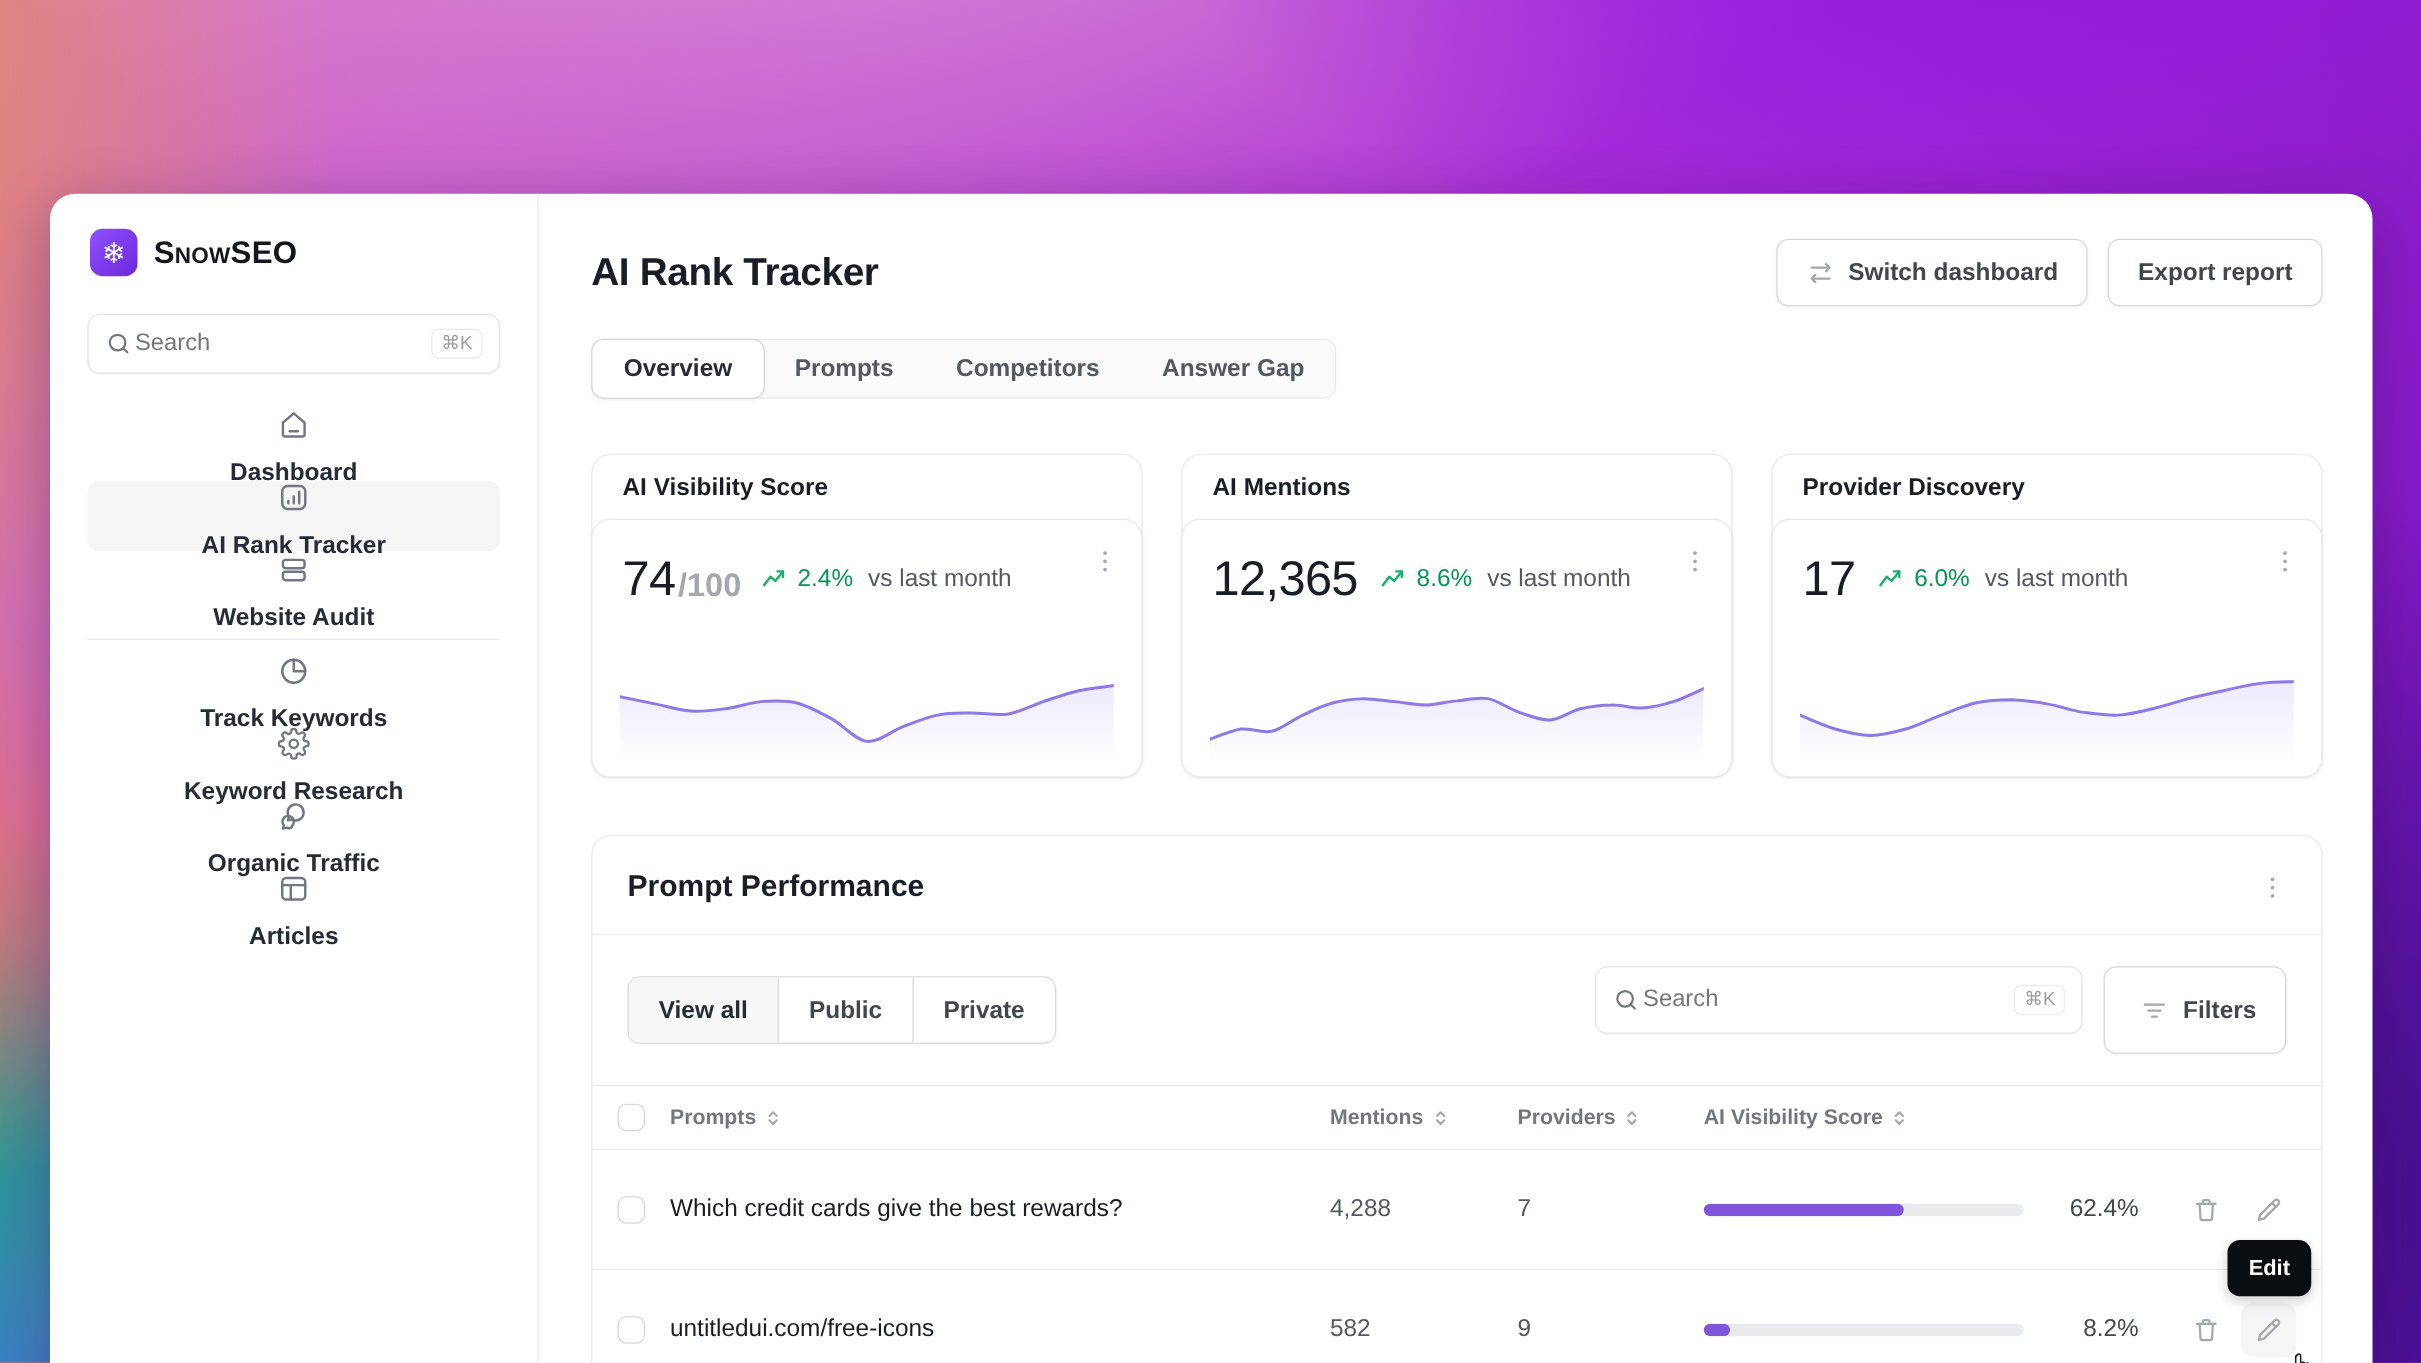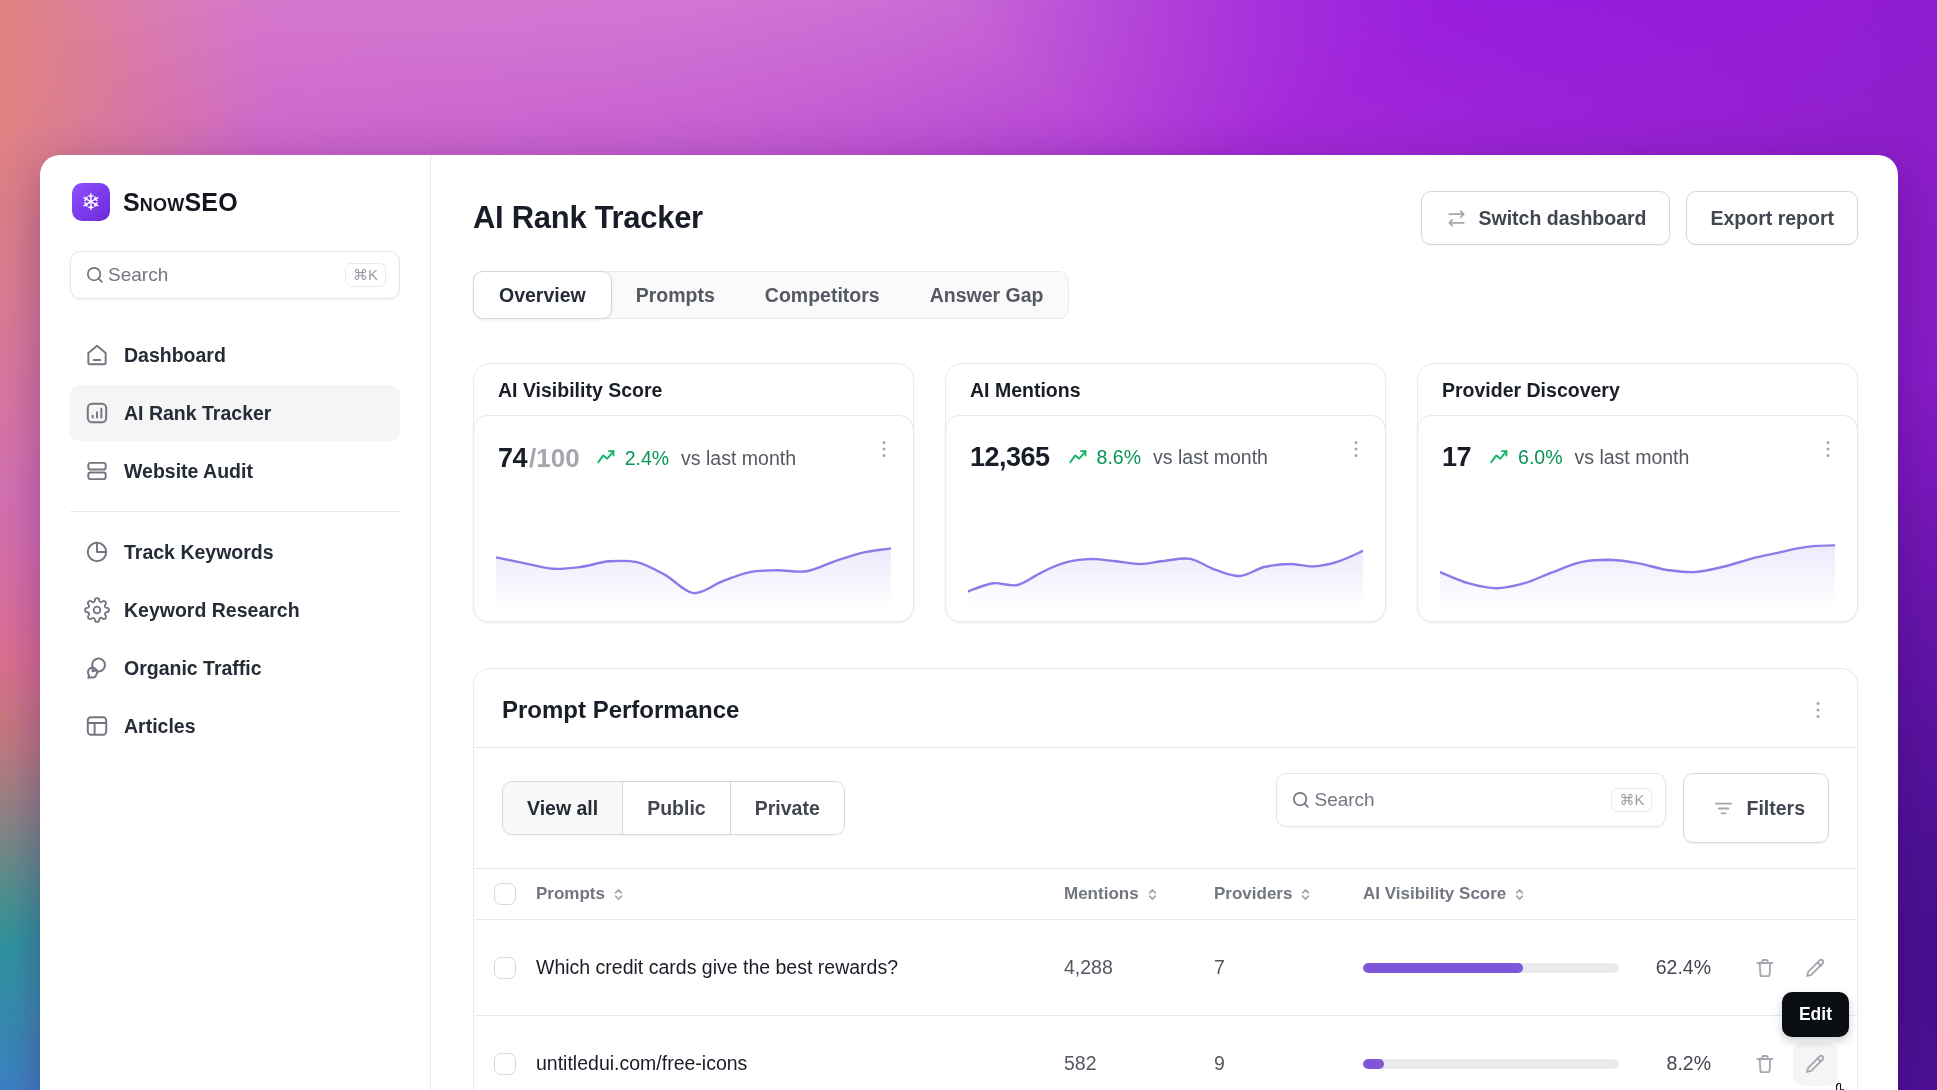--- a/index.html
+++ b/index.html
@@ -37,21 +37,21 @@
   .searchbox { margin-top:28px; height:48px; border:1px solid #e4e5e8; border-radius:10px;
     display:flex; align-items:center; padding:0 13px; gap:2px; background:#fff;
     box-shadow:0 1px 2px rgba(10,13,18,.05); }
   .searchbox svg { width:22px; height:22px; color:#717680; flex:0 0 auto; }
   .searchbox input { border:0; outline:0; flex:1; min-width:0; font:inherit; font-size:19px; color:#252b37; background:transparent; }
   .searchbox input::placeholder { color:#717680; }
   .kbd { border:1px solid #e9eaeb; border-radius:6px; padding:2px 7px; font-size:15px; color:#9a9da6; line-height:1.2; background:#fff; }
 
   .nav { margin-top:28px; }
   .nav-item { display:flex; align-items:center; gap:14px; height:56px; margin-bottom:2px;
-    padding:0 14px; border-radius:9px; font-size:19.5px; font-weight:600; color:#252b37; cursor:pointer; }
+    padding:0 14px; border-radius:9px; font-size:19.5px; font-weight:600; color:#252b37; cursor:pointer;flex-direction:column; }
   .nav-item svg { width:26px; height:26px; color:#717680; flex:0 0 auto; }
   .nav-item.active { background:#f5f5f6; }
   .nav-divider { border-top:1px solid #e9eaeb; margin:12px 0; }
 
   
   .main { flex:1; padding:36px 40px 0 42px; position:relative; }
   .page-head { display:flex; align-items:center; justify-content:space-between; }
   .page-title { font-size:31px; font-weight:700; letter-spacing:-.3px; color:#181d27; }
   .head-actions { display:flex; gap:16px; }
   .btn { height:54px; padding:0 23px; border:1px solid #d5d7da; border-radius:10px; background:#fff;
@@ -66,21 +66,21 @@
     box-shadow:0 1px 3px rgba(10,13,18,.08); }
 
   
   .cards { display:flex; gap:31px; margin-top:44px; }
   .card { flex:1; height:259px; background:#fff; border:1px solid #e9eaeb; border-radius:16px;
     display:flex; flex-direction:column; box-shadow:0 1px 2px rgba(10,13,18,.04); }
   .card-head { padding:15px 24px 13px; font-size:19.5px; font-weight:600; color:#181d27; }
   .card-inner { flex:1; border:1px solid #e9eaeb; border-radius:15px; margin:0 -1px -1px; background:#fff;
     display:flex; flex-direction:column; position:relative; box-shadow:0 1px 3px rgba(10,13,18,.05); }
   .value-row { display:flex; align-items:center; padding:28px 54px 0 24px; }
-  .value { font-size:27px; font-weight:700; letter-spacing:-.5px; color:#181d27; line-height:1; }
+  .value { font-size:39px; font-weight:400; letter-spacing:-.5px; color:#181d27; line-height:1; }
   .suffix { font-size:26px; font-weight:600; color:#a4a7ae; margin-left:2px; align-self:flex-end; line-height:1.1; }
   .trend { display:flex; align-items:center; gap:7px; margin-left:16px; font-size:19.5px; white-space:nowrap; }
   .trend svg { width:22px; height:22px; color:#17b26a; }
   .trend .pct { color:#079455; font-weight:500; }
   .trend .vs { color:#535862; margin-left:5px; }
   .kebab { position:absolute; top:18px; right:14px; width:30px; height:30px; display:flex;
     align-items:center; justify-content:center; color:#a4a7ae; cursor:pointer; border-radius:7px; }
   .kebab svg { width:24px; height:24px; }
   .spark { margin:auto 22px 12px; height:90px; }
   .spark svg { width:100%; height:100%; }

